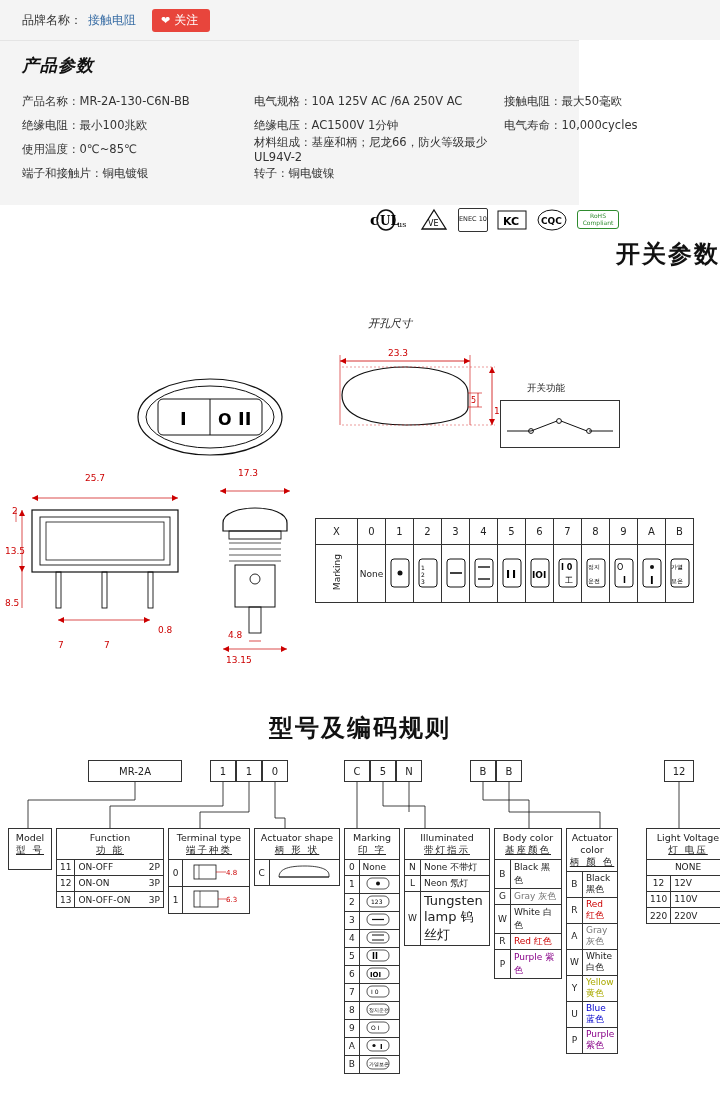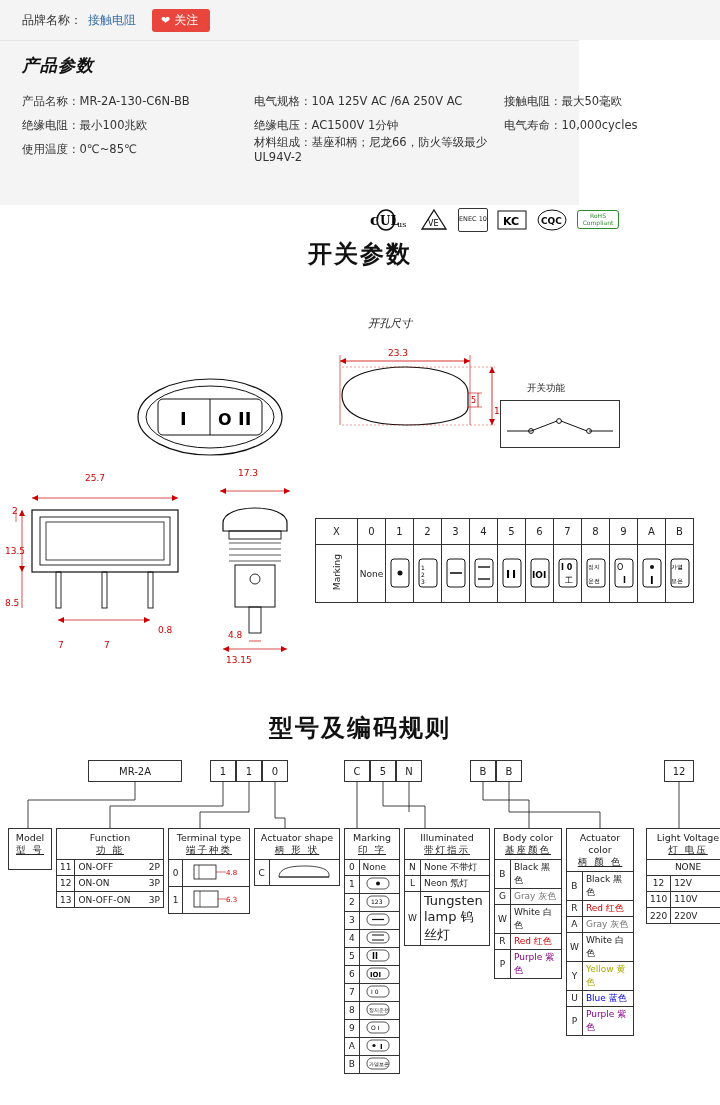--- a/index.html
+++ b/index.html
@@ -69,21 +69,21 @@
   .cert-tri { width: 30px; height: 24px; display:flex; align-items:center; justify-content:center; }
   .cert-rohs { color: #2e8b2e; font-size: 6px; text-align: center; line-height: 1.1;
     border: 1px solid #2e8b2e; border-radius: 3px; padding: 2px 3px; width: 42px; }
 
   
   .section-h {
     position: absolute; width: 720px; text-align: center;
     font-family: "DejaVu Serif", "Liberation Serif", serif;
     font-size: 24px; font-weight: bold; color: #111; letter-spacing: 2px;
   }
-  #h-switch { top: 238px; }
+  #h-switch { top: 238px; text-align: right; }
   #h-model { top: 712px; }
 
   
   .draw { position: absolute; }
   .lbl { position: absolute; font-size: 9.5px; color: #222; white-space: nowrap; }
   .lbl-red { position: absolute; font-size: 9px; color: #c00; white-space: nowrap; }
 
   
   table.mk { border-collapse: collapse; }
   table.mk td { border: 1px solid #333; text-align: center; font-size: 10px; padding: 0; }
@@ -128,20 +128,25 @@
         <div class="spec-cell c3">接触电阻：最大50毫欧</div>
       </div>
       <div class="spec-row">
         <div class="spec-cell c1">绝缘电阻：最小100兆欧</div>
         <div class="spec-cell c2">绝缘电压：AC1500V 1分钟</div>
         <div class="spec-cell c3">电气寿命：10,000cycles</div>
       </div>
       <div class="spec-row">
         <div class="spec-cell c1">使用温度：0℃~85℃</div>
         <div class="spec-cell c2">材料组成：基座和柄；尼龙66，防火等级最少UL94V-2</div>
+        <div class="spec-cell c3"></div>
+      </div>
+      <div class="spec-row">
+        <div class="spec-cell c1">端子和接触片：铜电镀银</div>
+        <div class="spec-cell c2">转子：铜电镀镍</div>
         <div class="spec-cell c3"></div>
       </div>
     </div>
 
     <div class="certs">
       <div class="cert cert-ul">
         <svg width="40" height="24" viewBox="0 0 40 24">
           <text x="0" y="17" font-size="15" font-family="DejaVu Serif, serif" font-weight="bold">c</text>
           <ellipse cx="16" cy="12" rx="9" ry="10" fill="none" stroke="#111" stroke-width="1.6"></ellipse>
           <text x="10" y="17" font-size="12" font-family="DejaVu Serif, serif" font-weight="bold">UL</text>
@@ -672,21 +677,21 @@
             <td class="red">Red 红色</td>
           </tr>
       <tr>
             <td class="k">P</td>
             <td class="purple">Purple 紫色</td>
           </tr>
     </tbody>
       </table>
   </div>
 
-  <div class="code-box" style="left:566px; top:828px; width:68px;">
+  <div class="code-box" style="left:566px; top:828px; width:52px;">
     <div class="code-head">
       <span class="en">Actuator color</span>
       <span class="zh">柄 颜 色</span>
     </div>
     <table class="cd">
       <tbody>
           <tr>
             <td class="k">B</td>
             <td>Black 黑色</td>
           </tr>

